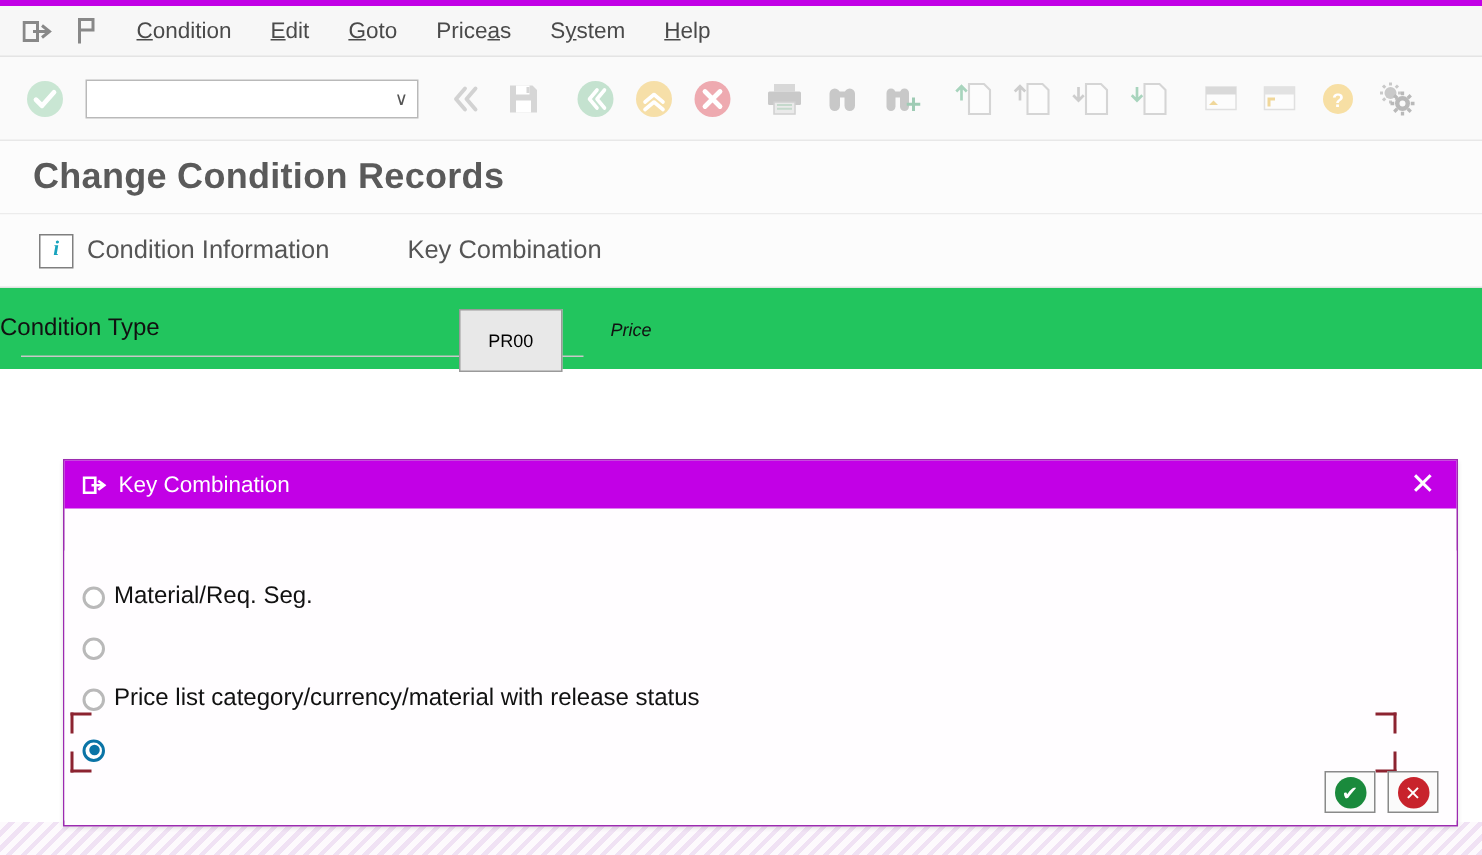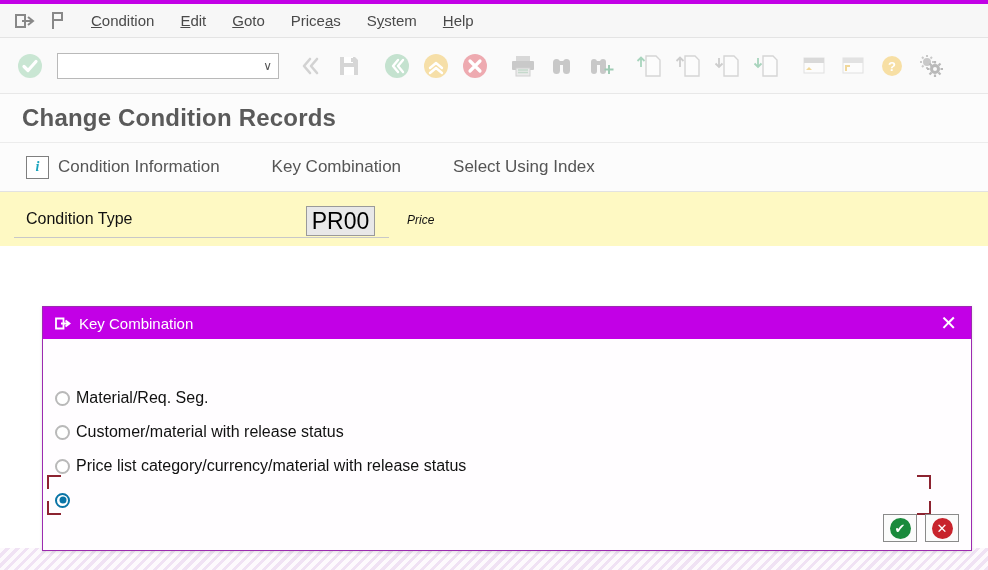--- a/index.html
+++ b/index.html
@@ -66,31 +66,31 @@
   .info-ico{
     width:21px;height:21px;border:1px solid #7f7f7f;background:#fff;
     display:flex;align-items:center;justify-content:center;
     font-style:italic;font-weight:bold;font-size:14px;color:#17a3bd;
     font-family:"Liberation Serif",serif;
   }
 
   
   .condrow{
     position:relative;height:54px;display:flex;align-items:center;
-    padding-left:26px;background:#fef9c3;
+    padding-left:0;background:#22c55e;
   }
   .cond-label{font-size:16px;color:#111;}
   .cond-underline{
     position:absolute;left:14px;top:45px;width:375px;height:1px;background:#c8c8c8;
   }
   .cond-value{
-    position:absolute;left:306px;top:206px;width:69px;height:30px;
+    position:absolute;left:306px;top:206px;width:69px;height:42px;
     background:#e8e8e8;border:1px solid #9a9a9a;
     display:flex;align-items:center;justify-content:center;
-    font-size:23px;color:#000;box-sizing:border-box;
+    font-size:12px;color:#000;box-sizing:border-box;
   }
   .cond-desc{position:absolute;left:407px;top:213px;font-size:12px;color:#111;font-style:italic;}
 
   
   .hatch{
     position:absolute;left:0;top:548px;width:988px;height:22px;
     background:
       repeating-linear-gradient(-45deg,
         #f0e2f4 0px,#f0e2f4 3px,
         #fdfafd 3px,#fdfafd 7px);
@@ -344,23 +344,20 @@
     <h1>Change Condition Records</h1>
   </div>
 
   <div class="appbar">
     <div class="appbtn">
       <span class="info-ico">i</span>
       <span>Condition Information</span>
     </div>
     <div class="appbtn">
       <span>Key Combination</span>
-    </div>
-    <div class="appbtn">
-      <span>Select Using Index</span>
     </div>
   </div>
 
   <div class="condrow">
     <span class="cond-label">Condition Type</span>
     <div class="cond-underline"></div>
   </div>
   <div class="cond-value">PR00</div>
   <div class="cond-desc">Price</div>
 
@@ -381,21 +378,20 @@
 
     <div class="dlg-body">
 
       <div class="radio-row">
         <span class="radio"></span>
         <span class="radio-label">Material/Req. Seg.</span>
       </div>
 
       <div class="radio-row">
         <span class="radio"></span>
-        <span class="radio-label">Customer/material with release status</span>
       </div>
 
       <div class="radio-row">
         <span class="radio"></span>
         <span class="radio-label">Price list category/currency/material with release status</span>
       </div>
 
       <div class="radio-row">
         <span class="radio checked"></span>
       </div>

